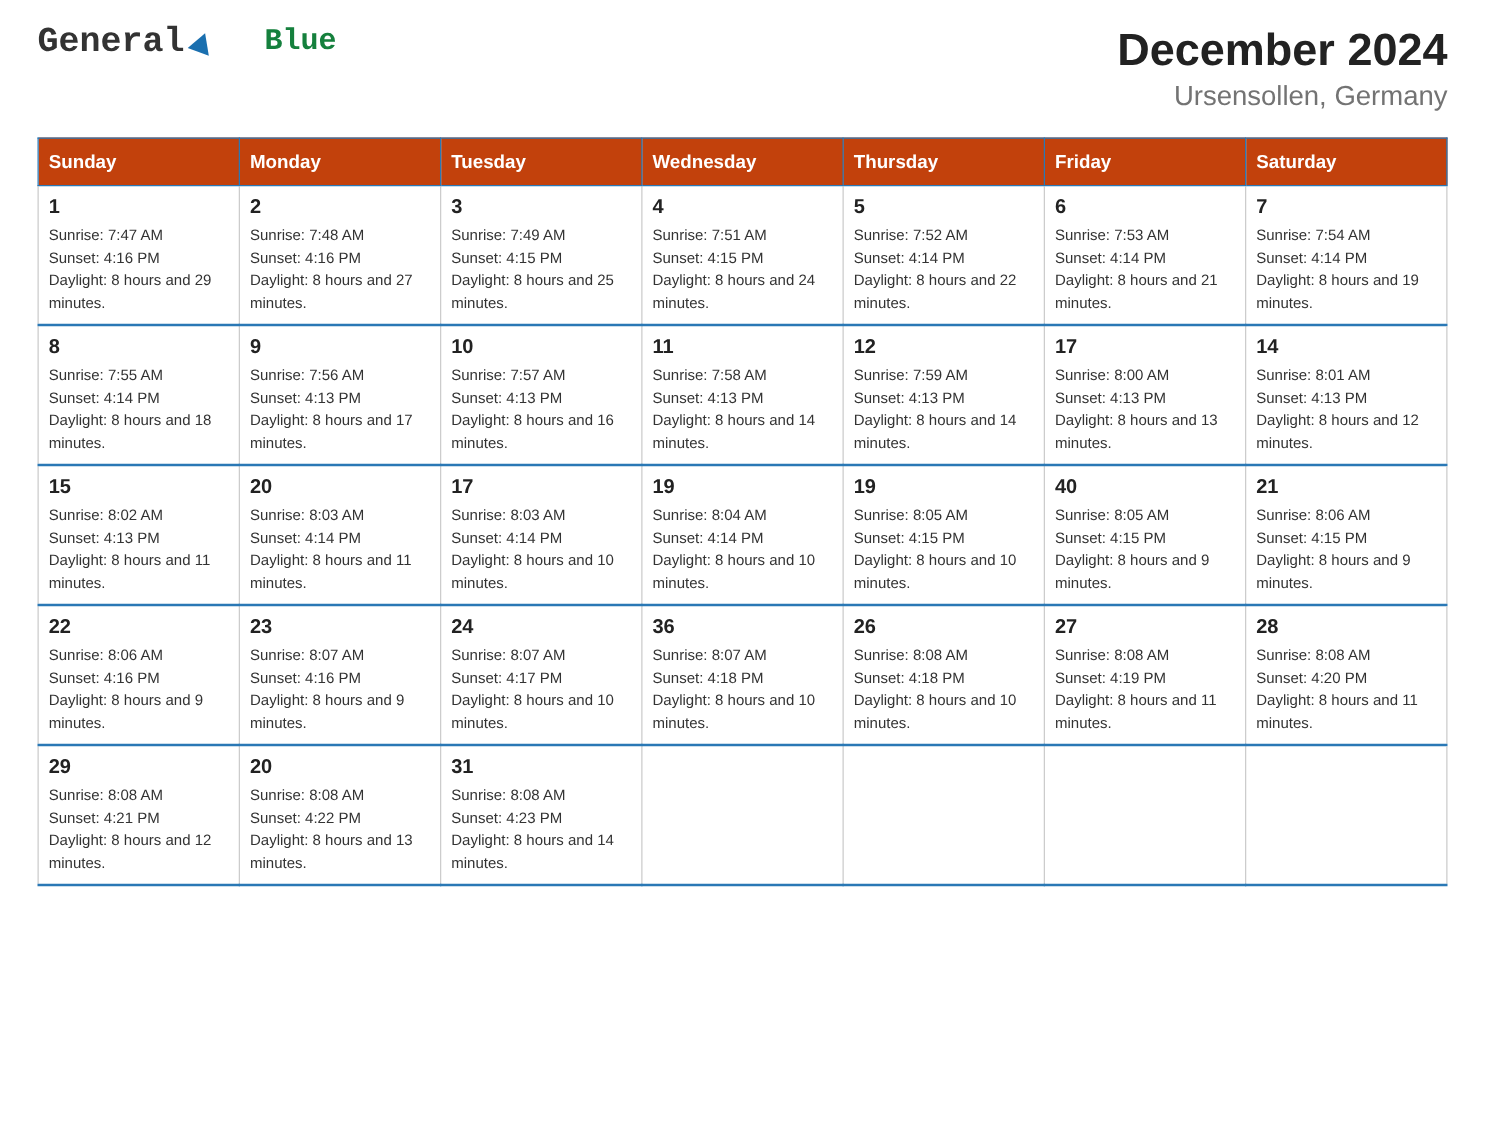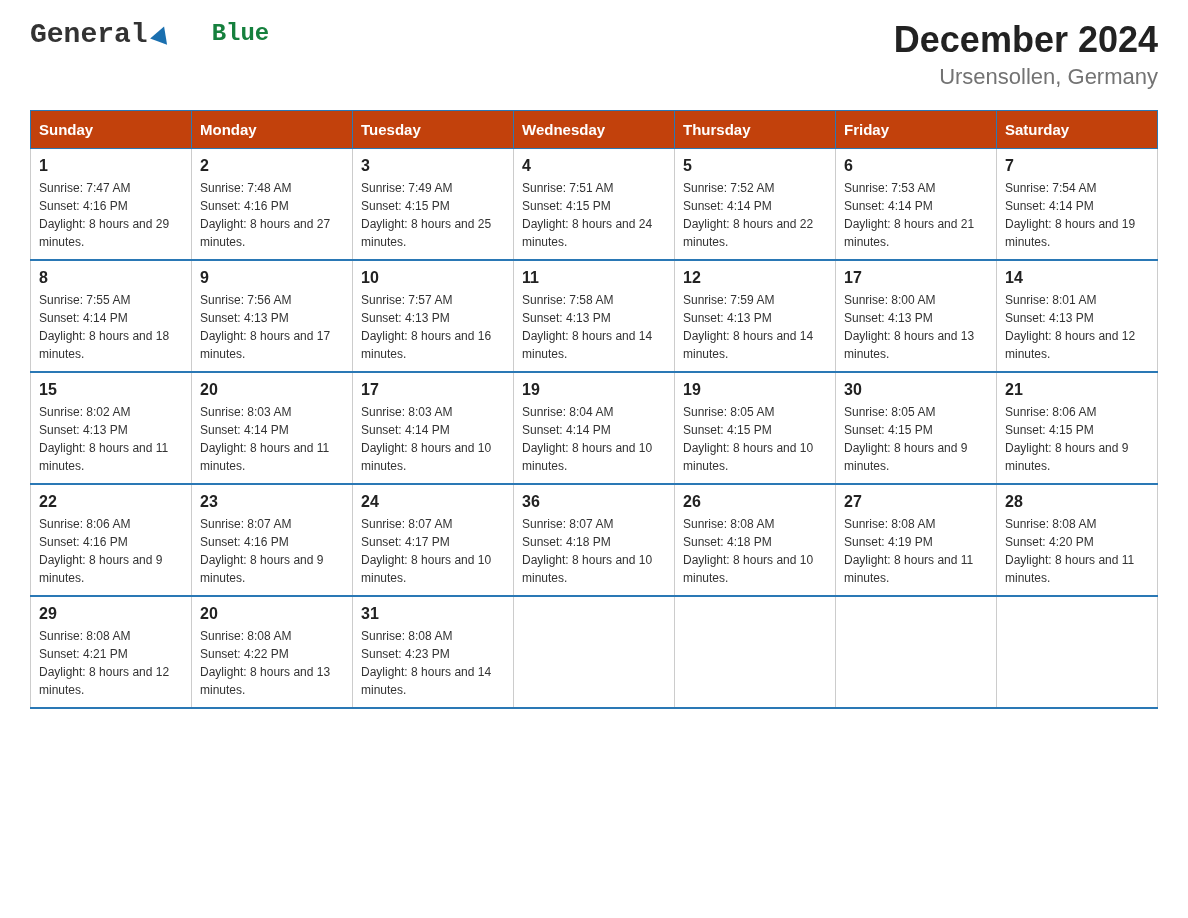--- a/index.html
+++ b/index.html
@@ -197,21 +197,21 @@
         </td>
         <td>
           <span class="day-number">19</span>
           <div class="day-info">Sunrise: 8:04 AM<br>Sunset: 4:14 PM<br>Daylight: 8 hours and 10 minutes.</div>
         </td>
         <td>
           <span class="day-number">19</span>
           <div class="day-info">Sunrise: 8:05 AM<br>Sunset: 4:15 PM<br>Daylight: 8 hours and 10 minutes.</div>
         </td>
         <td>
-          <span class="day-number">30</span>
+          <span class="day-number">40</span>
           <div class="day-info">Sunrise: 8:05 AM<br>Sunset: 4:15 PM<br>Daylight: 8 hours and 9 minutes.</div>
         </td>
         <td>
           <span class="day-number">21</span>
           <div class="day-info">Sunrise: 8:06 AM<br>Sunset: 4:15 PM<br>Daylight: 8 hours and 9 minutes.</div>
         </td>
       </tr>
       <tr>
         <td>
           <span class="day-number">22</span>

